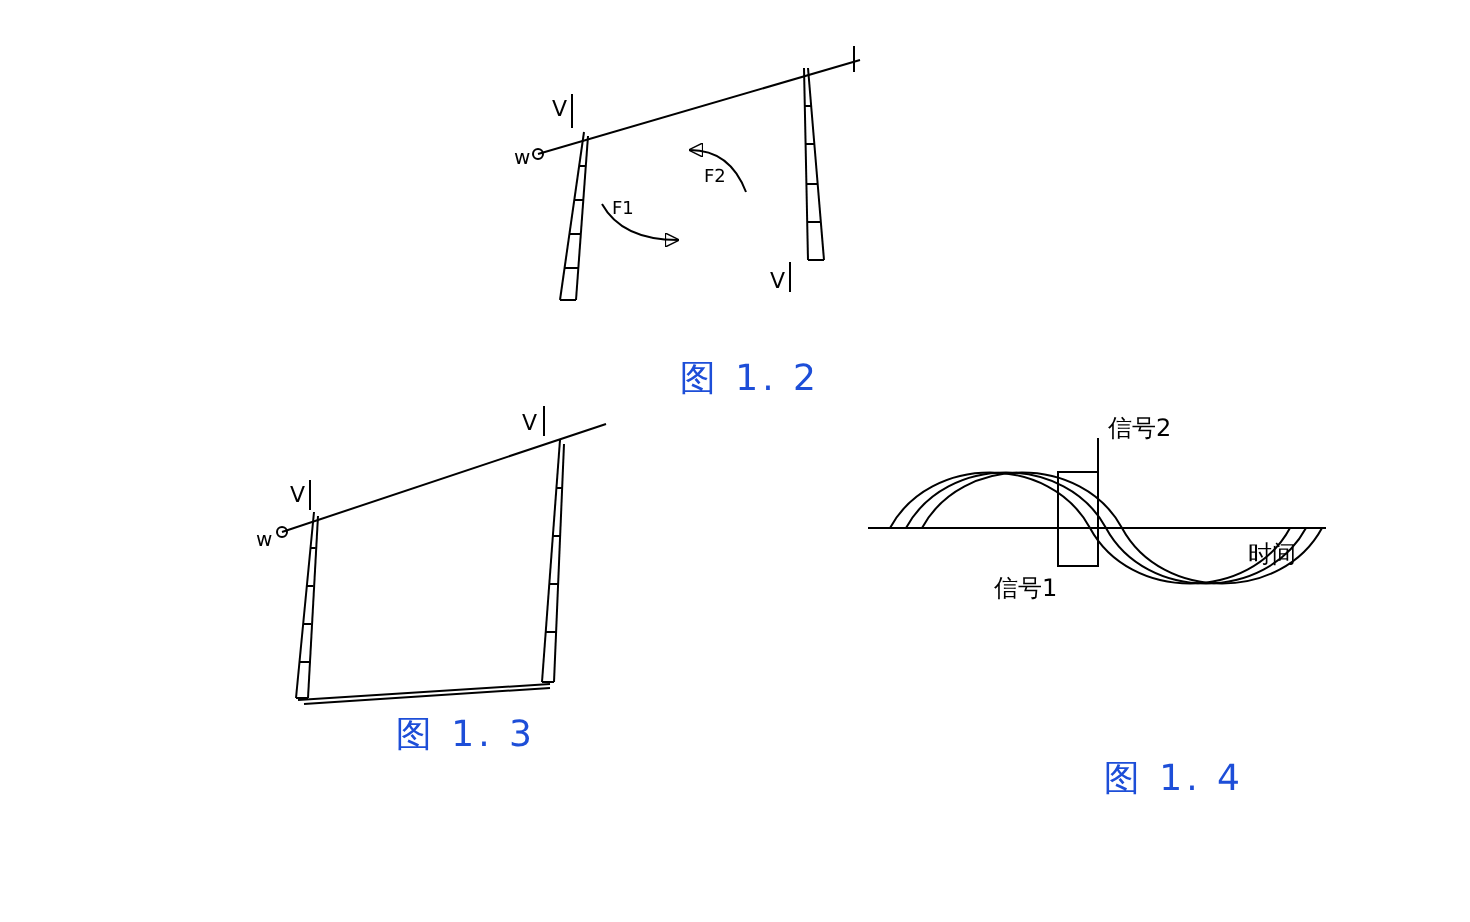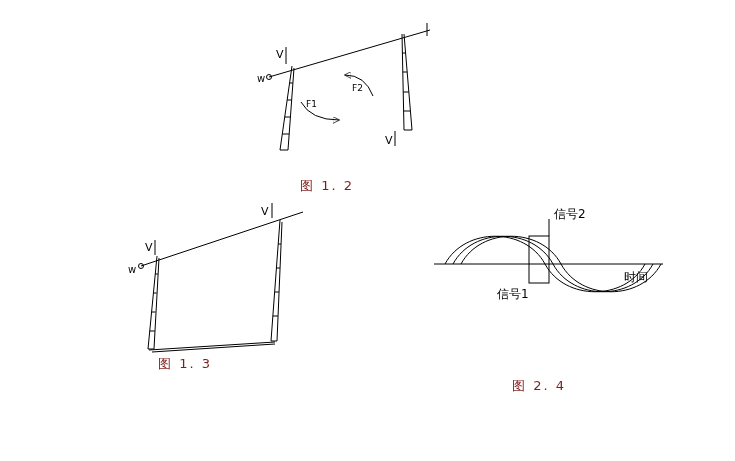--- a/index.html
+++ b/index.html
@@ -21,24 +21,24 @@
     fill: none;
   }
   svg text {
     fill: #000000;
     font-family: "DejaVu Sans", sans-serif;
     stroke: none;
   }
   .caption {
     position: absolute;
     width: 110px;
-    text-align: left;
-    font-size: 13px;
+    text-align: right;
+    font-size: 18px;
     letter-spacing: 2px;
-    color: #7f1d1d;
+    color: #1d4ed8;
     font-family: "DejaVu Sans", sans-serif;
   }
 </style>
 </head>
 <body>
 
 <div class="page">
 
   <div class="fig" style="left:255px; top:18px;">
     <svg width="195" height="150" viewBox="0 0 195 150">
@@ -139,15 +139,15 @@
       </g>
 
       <line x1="129" y1="28" x2="129" y2="45"></line>
       <rect x="109" y="45" width="20" height="47"></rect>
 
       <text x="134" y="27" font-size="12">信号2</text>
       <text x="77" y="107" font-size="12">信号1</text>
       <text x="204" y="90" font-size="12">时间</text>
     </svg>
   </div>
-  <div class="caption" style="left:512px; top:377px;">图 2. 4</div>
+  <div class="caption" style="left:512px; top:377px;">图 1. 4</div>
 
 </div>
 
 </body></html>

